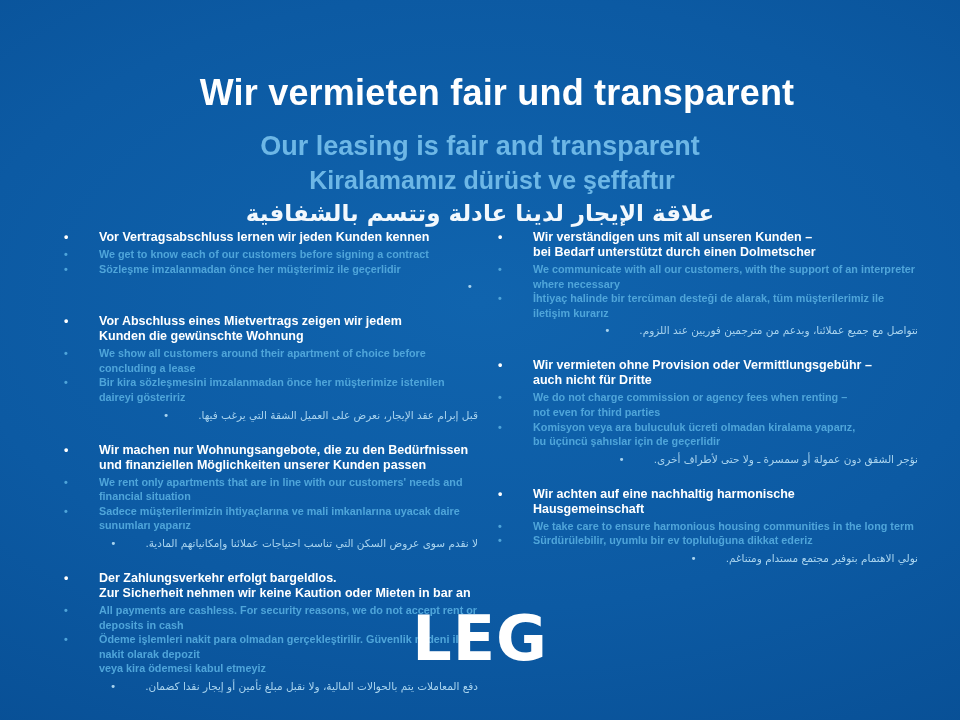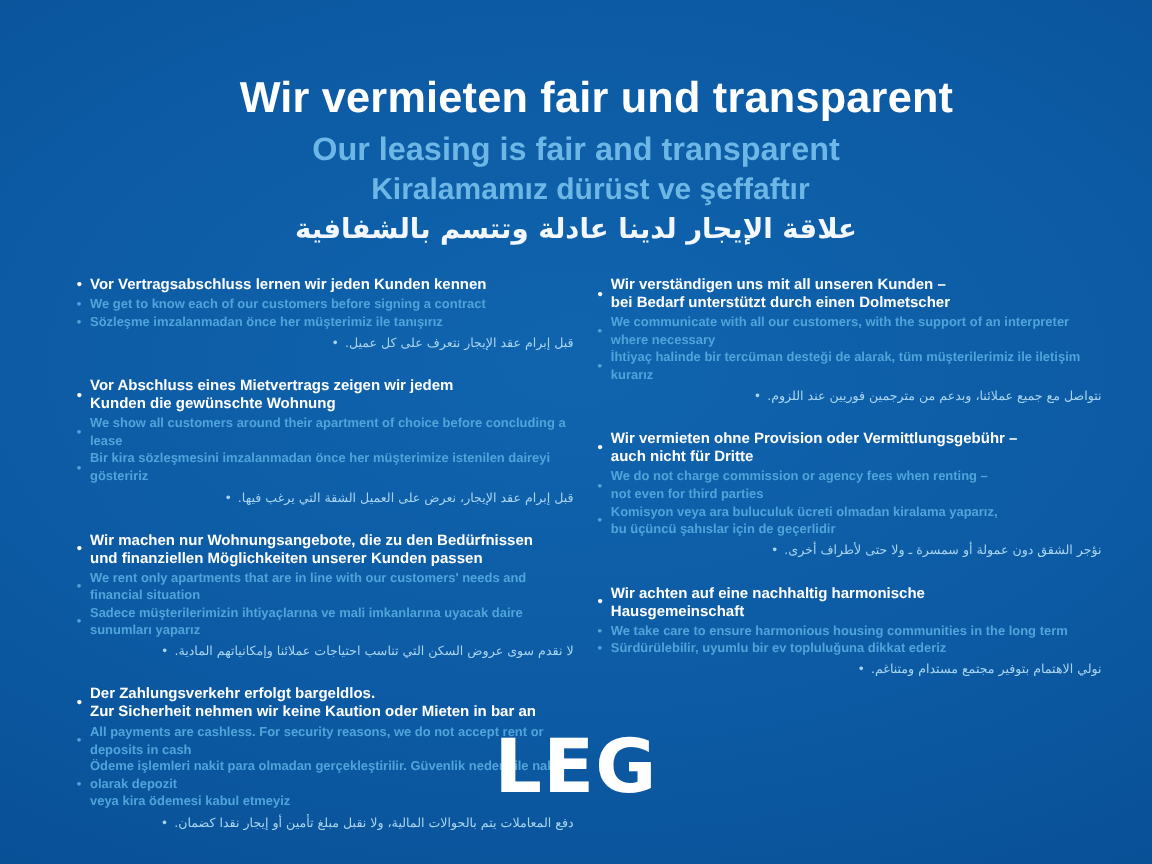--- a/index.html
+++ b/index.html
@@ -7,33 +7,33 @@
     width:960px;height:720px;overflow:hidden;
     font-family:"Liberation Sans","DejaVu Sans",sans-serif;
   }
   .poster{
     position:relative;width:960px;height:720px;
     background:radial-gradient(ellipse 120% 95% at 50% 42%, #1064ae 0%, #0c5aa3 45%, #084f95 78%, #064a8f 100%);
   }
   
   .title-block{position:absolute;top:56px;left:0;width:100%;text-align:center;}
   .title-de{
-    margin:4px;color:#ffffff;font-size:36px;line-height:42px;font-weight:bold;letter-spacing:0.2px;padding-left:34px;
+    margin:16px;color:#ffffff;font-size:36px;line-height:42px;font-weight:bold;letter-spacing:0.2px;padding-left:34px;
   }
   .title-en{color:#6db7e6;font-size:27px;line-height:32px;font-weight:bold;margin-top:6px;}
   .title-tr{color:#6db7e6;font-size:25px;line-height:30px;font-weight:bold;margin-top:3px;margin-left:24px;}
   .title-ar{color:#f2f8fd;font-size:23px;line-height:30px;font-weight:bold;margin-top:3px;
     font-family:"DejaVu Sans",sans-serif;}
   
   .columns{position:absolute;top:230px;left:64px;width:844px;display:flex;gap:10px;}
   .col{flex:0 0 auto;}
   .col.left{width:414px;}
   .col.right{width:420px;margin-left:10px;}
   .item{margin-bottom:20px;}
-  .line{display:flex;align-items:center;}
+  .line{display:flex;align-items:flex-start;gap:24px;}
   .line .b{flex:0 0 11px;}
   .line .b::before{content:"\2022";}
   .line .t{white-space:pre-line;}
   .line.de{color:#ffffff;font-size:12.5px;line-height:15px;font-weight:bold;margin-bottom:2px;}
   .line.de .b{color:#ffffff;}
   .line.en,.line.tr{color:#4fa5da;font-size:10.8px;line-height:14.6px;font-weight:bold;}
   .line.en .b,.line.tr .b{color:#4fa5da;}
   .line.ar{
     justify-content:flex-end;color:#a9d4ef;font-size:10.5px;line-height:15px;margin-top:3px;
     font-family:"DejaVu Sans",sans-serif;
@@ -67,25 +67,24 @@
         <div class="line de">
             <span class="b"></span>
             <span class="t">Vor Vertragsabschluss lernen wir jeden Kunden kennen</span>
           </div>
         <div class="line en">
             <span class="b"></span>
             <span class="t">We get to know each of our customers before signing a contract</span>
           </div>
         <div class="line tr">
             <span class="b"></span>
-            <span class="t">Sözleşme imzalanmadan önce her müşterimiz ile tanışırız</span>
-          </div>
-        <div class="line ar">
-            <span class="b"></span>
-            <span class="t">قبل إبرام عقد الإيجار نتعرف على كل عميل.</span>
+            <span class="t">Sözleşme imzalanmadan önce her müşterimiz ile geçerlidir</span>
+          </div>
+        <div class="line ar">
+            <span class="b"></span>
           </div>
       </div>
 
       <div class="item">
         <div class="line de">
             <span class="b"></span>
             <span class="t">Vor Abschluss eines Mietvertrags zeigen wir jedem
 Kunden die gewünschte Wohnung</span>
           </div>
         <div class="line en">

